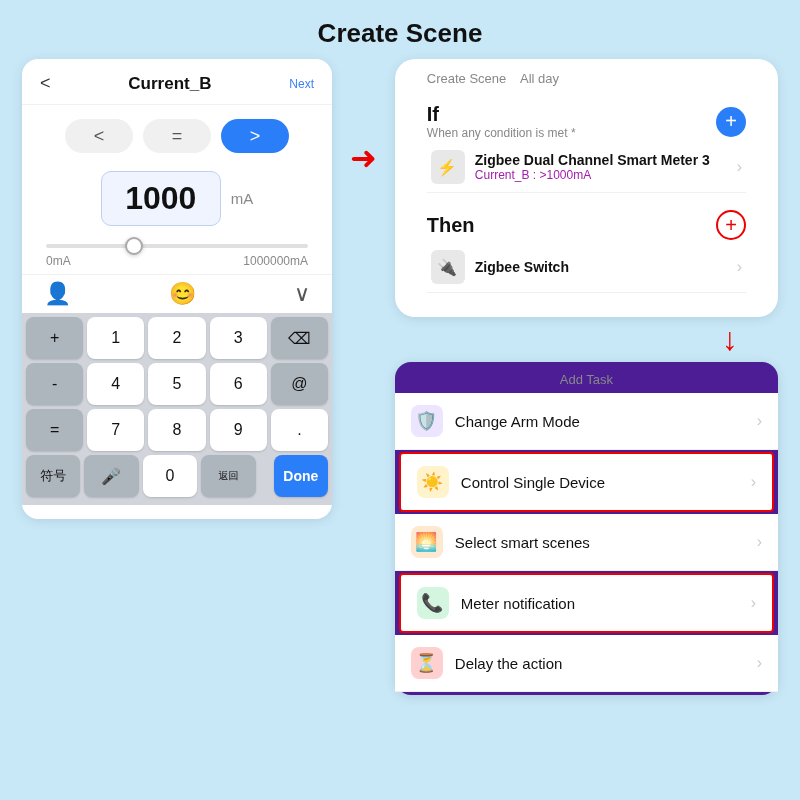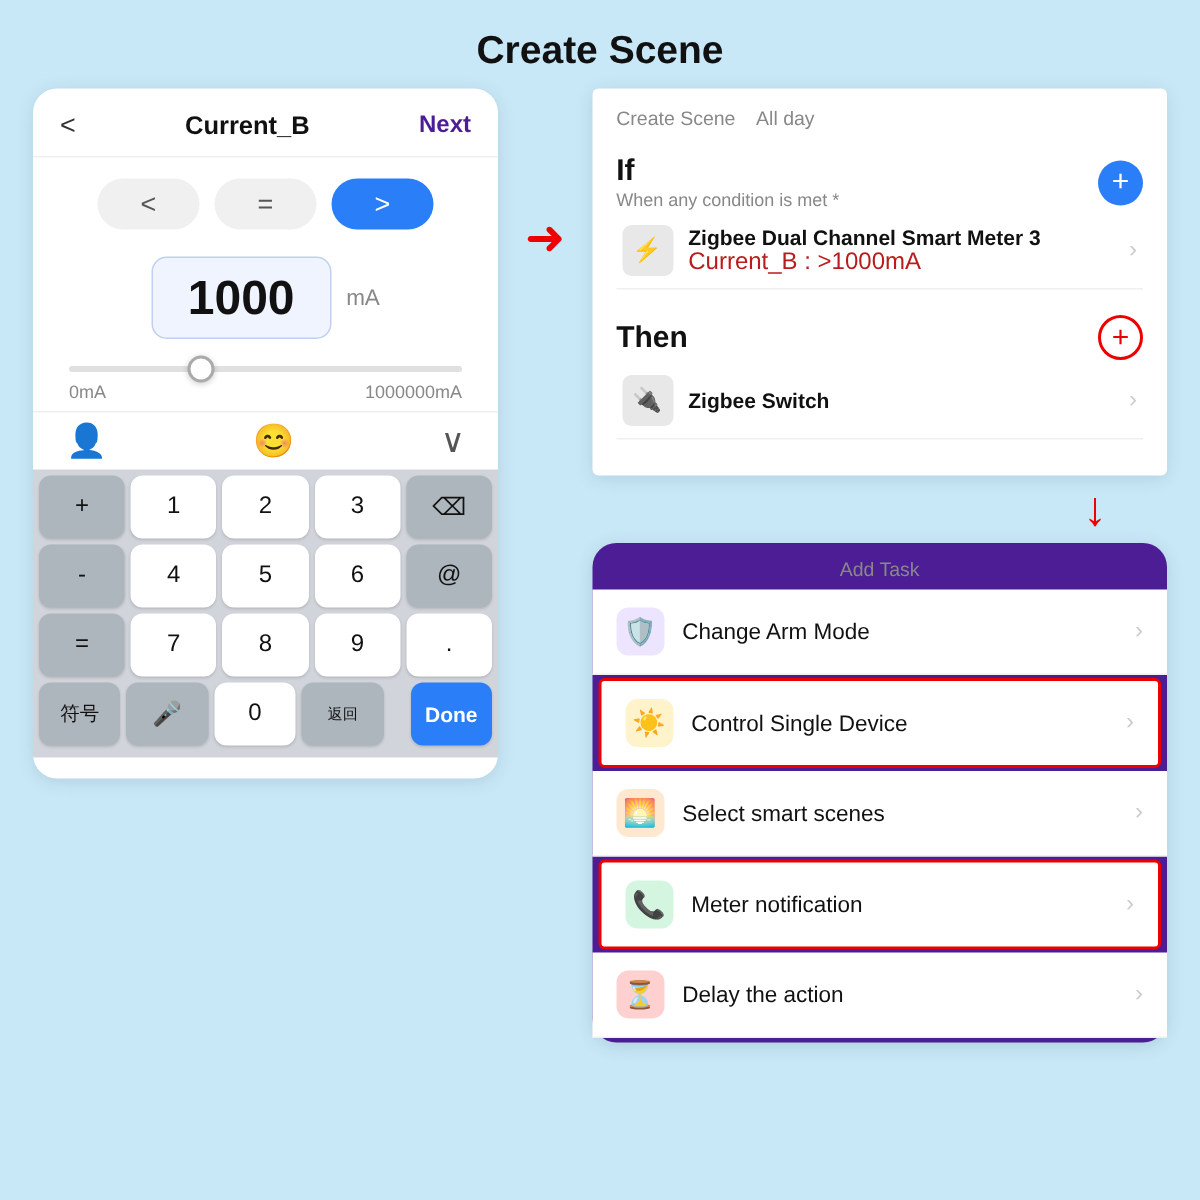--- a/index.html
+++ b/index.html
@@ -54,23 +54,23 @@
       color: #333;
     }
 
     .left-header .title {
       font-size: 17px;
       font-weight: 600;
       color: #111;
     }
 
     .left-header .next-btn {
-      font-size: 16px;
-      color: #4c1d95;
-      font-weight: 700;
+      font-size: 12px;
+      color: #3b82f6;
+      font-weight: 400;
     }
 
     .comparator-row {
       display: flex;
       justify-content: center;
       gap: 10px;
       padding: 14px 18px 8px;
     }
 
     .cmp-btn {
@@ -222,23 +222,23 @@
     
     .right-column {
       display: flex;
       flex-direction: column;
       gap: 0;
       flex: 1;
     }
 
     .right-top-panel {
       background: #fff;
-      border-radius: 4px;
+      border-radius: 20px;
       box-shadow: 0 2px 12px rgba(0,0,0,0.1);
-      padding: 12px 16px 14px;
+      padding: 12px 32px 14px;
       min-height: 220px;
     }
 
     .rt-header {
       font-size: 13px;
       color: #888;
       margin-bottom: 8px;
     }
 
     .rt-section {
@@ -308,22 +308,22 @@
       flex: 1;
     }
 
     .rt-device-name {
       font-size: 14px;
       font-weight: 600;
       color: #111;
     }
 
     .rt-device-sub {
-      font-size: 16px;
-      color: #b91c1c;
+      font-size: 12px;
+      color: #a21caf;
     }
 
     .rt-chevron {
       color: #ccc;
       font-size: 16px;
     }
 
     
     .down-arrow-wrap {
       display: flex;

